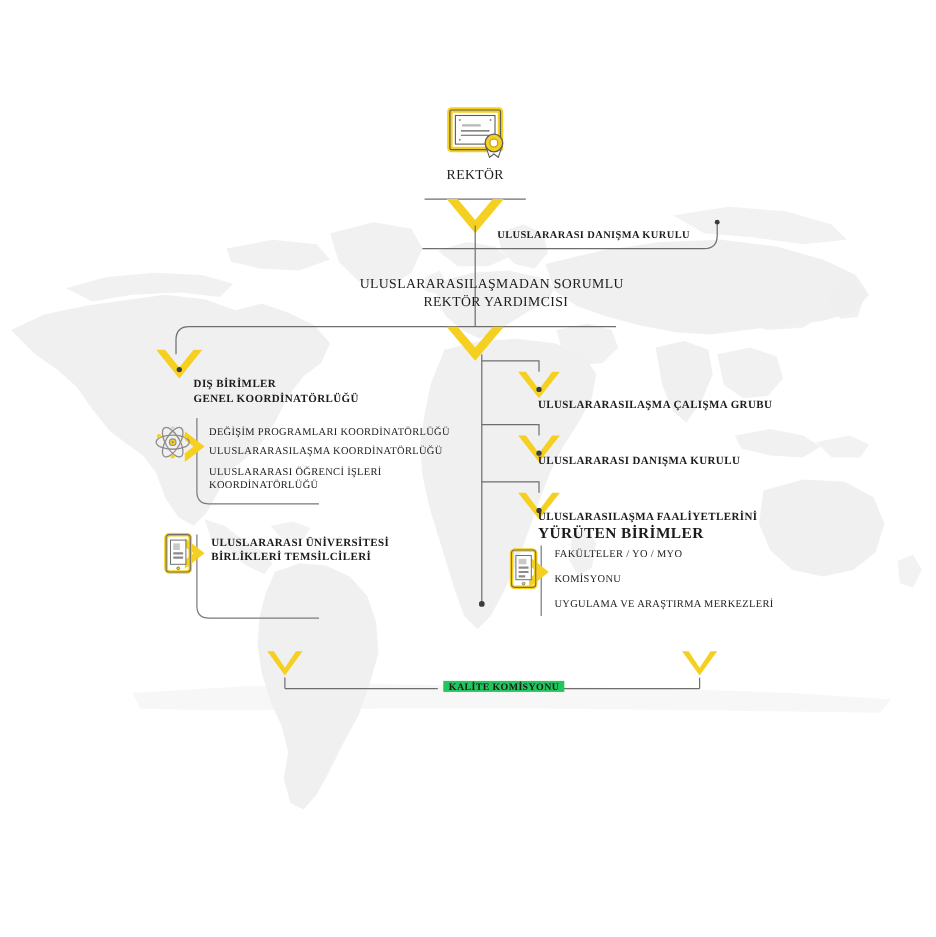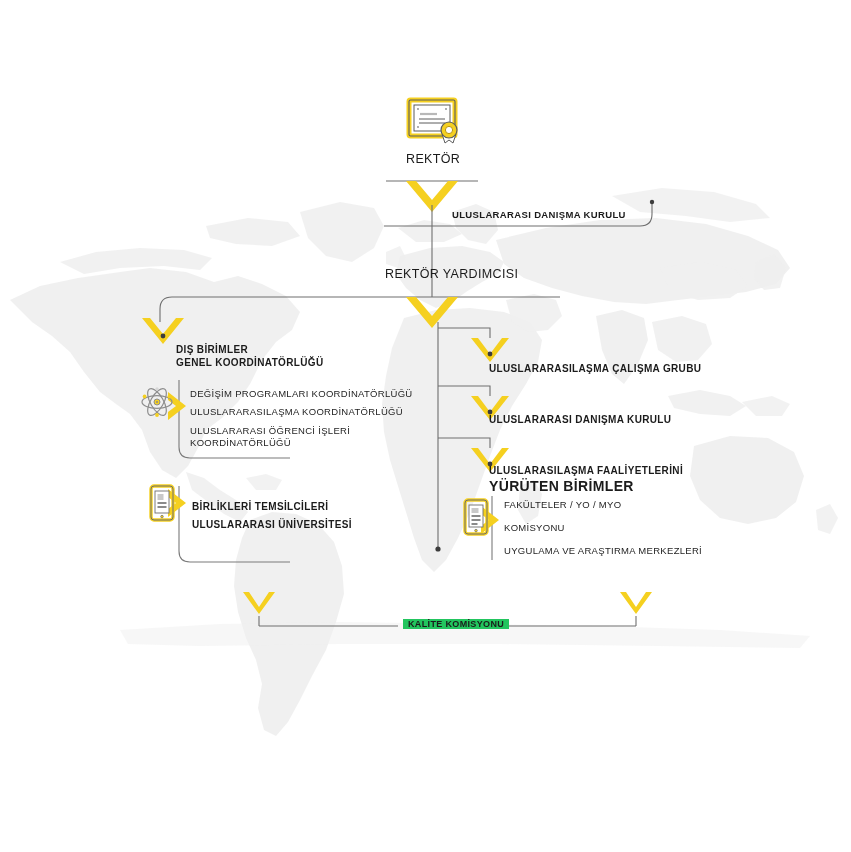--- a/index.html
+++ b/index.html
@@ -4,21 +4,21 @@
 <style>
   html,body{margin:0;padding:0;}
   body{
     width:851px;height:852px;
     background:#ffffff;
     font-family:"Liberation Sans","DejaVu Sans",sans-serif;
     position:relative;
     overflow:hidden;
     -webkit-font-smoothing:antialiased;
   }
-  #stage{position:absolute;left:0;top:0;width:707px;height:852px;}
+  #stage{position:absolute;left:0;top:0;width:707px;height:852px;font-family:Liberation Serif, serif;}
   #worldmap{position:absolute;left:0;top:0;width:851px;height:852px;z-index:0;}
   #lines{position:absolute;left:0;top:0;width:851px;height:852px;z-index:1;}
   .lbl{position:absolute;z-index:3;color:#1b1b1b;letter-spacing:.35px;white-space:nowrap;}
   .bold{font-weight:bold;}
   .ico{position:absolute;z-index:3;}
   .sub{font-size:9.5px;letter-spacing:.3px;color:#242424;}
 </style>
 </head>
 <body>
 
@@ -192,31 +192,32 @@
     <line x1="8.5" y1="18" x2="17.5" y2="18" stroke="#8a8a8a" stroke-width="2"></line>
     <line x1="8.5" y1="22" x2="17.5" y2="22" stroke="#8a8a8a" stroke-width="2"></line>
     <line x1="8.5" y1="26" x2="14.5" y2="26" stroke="#8a8a8a" stroke-width="2"></line>
     <circle cx="13" cy="32.6" r="1.3" fill="#F5D020" stroke="#6e6e6e" stroke-width="0.7"></circle>
   </svg>
 
   <div class="lbl" style="left:406px;top:152px;font-size:12.5px;">REKTÖR</div>
 
   <div class="lbl bold" style="left:452px;top:209px;font-size:9.5px;">ULUSLARARASI DANIŞMA KURULU</div>
 
+  <div class="lbl" style="left:327px;top:251px;font-size:12.5px;">ULUSLARARASILAŞMADAN   SORUMLU</div>
   <div class="lbl" style="left:385px;top:267px;font-size:12.5px;">REKTÖR YARDIMCISI</div>
 
   <div class="lbl bold" style="left:176px;top:344px;font-size:10px;">DIŞ BİRİMLER</div>
   <div class="lbl bold" style="left:176px;top:357px;font-size:10px;">GENEL KOORDİNATÖRLÜĞÜ</div>
 
   <div class="lbl sub" style="left:190px;top:388px;">DEĞİŞİM PROGRAMLARI KOORDİNATÖRLÜĞÜ</div>
   <div class="lbl sub" style="left:190px;top:406px;">ULUSLARARASILAŞMA KOORDİNATÖRLÜĞÜ</div>
   <div class="lbl sub" style="left:190px;top:425px;">ULUSLARARASI ÖĞRENCİ İŞLERİ</div>
   <div class="lbl sub" style="left:190px;top:437px;">KOORDİNATÖRLÜĞÜ</div>
 
-  <div class="lbl bold" style="left:192px;top:488px;font-size:10px;margin-top:31px;">ULUSLARARASI ÜNİVERSİTESİ</div>
+  <div class="lbl bold" style="left:192px;top:488px;font-size:10px;">ULUSLARARASI ÜNİVERSİTESİ</div>
   <div class="lbl bold" style="left:192px;top:501px;font-size:10px;">BİRLİKLERİ TEMSİLCİLERİ</div>
 
   <div class="lbl bold" style="left:489px;top:363px;font-size:10px;">ULUSLARARASILAŞMA ÇALIŞMA GRUBU</div>
 
   <div class="lbl bold" style="left:489px;top:414px;font-size:10px;">ULUSLARARASI DANIŞMA KURULU</div>
 
   <div class="lbl bold" style="left:489px;top:465px;font-size:10px;">ULUSLARASILAŞMA FAALİYETLERİNİ</div>
   <div class="lbl bold" style="left:489px;top:478px;font-size:14px;">YÜRÜTEN BİRİMLER</div>
 
   <div class="lbl sub" style="left:504px;top:499px;text-align:center;">FAKÜLTELER / YO / MYO</div>

